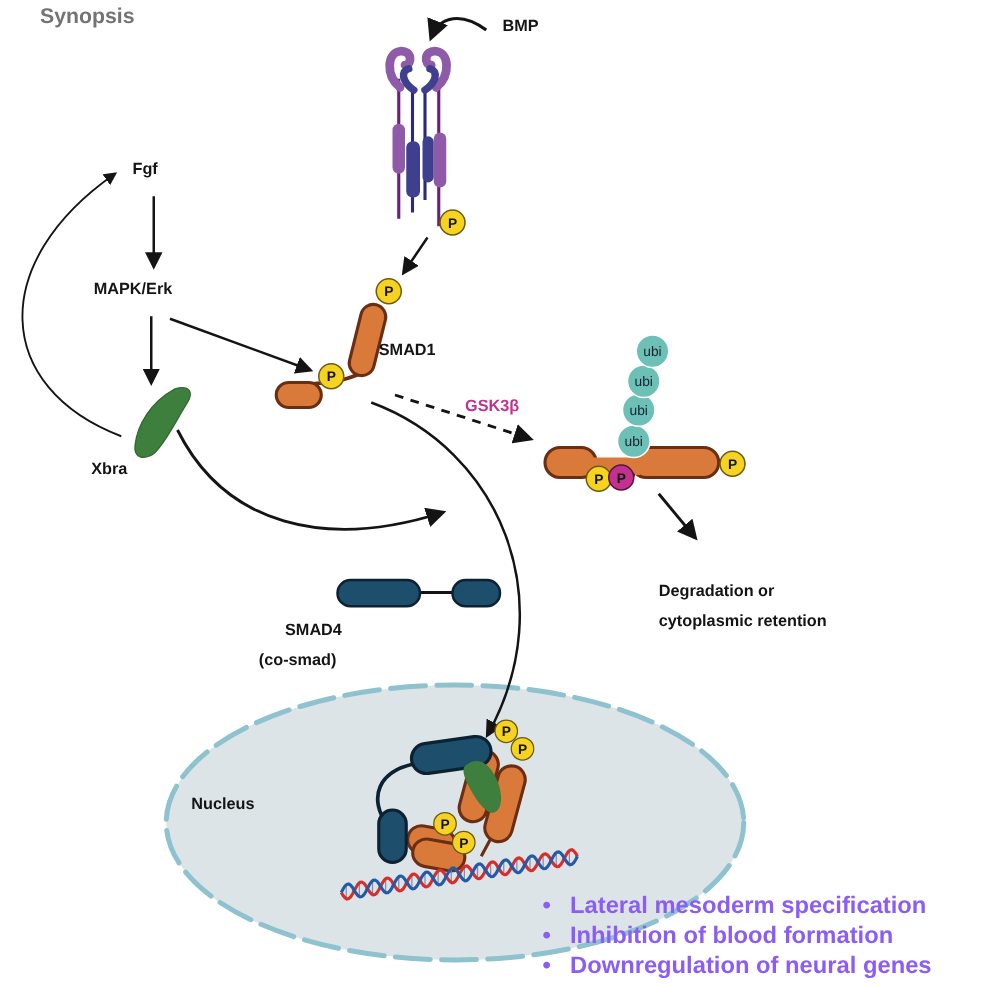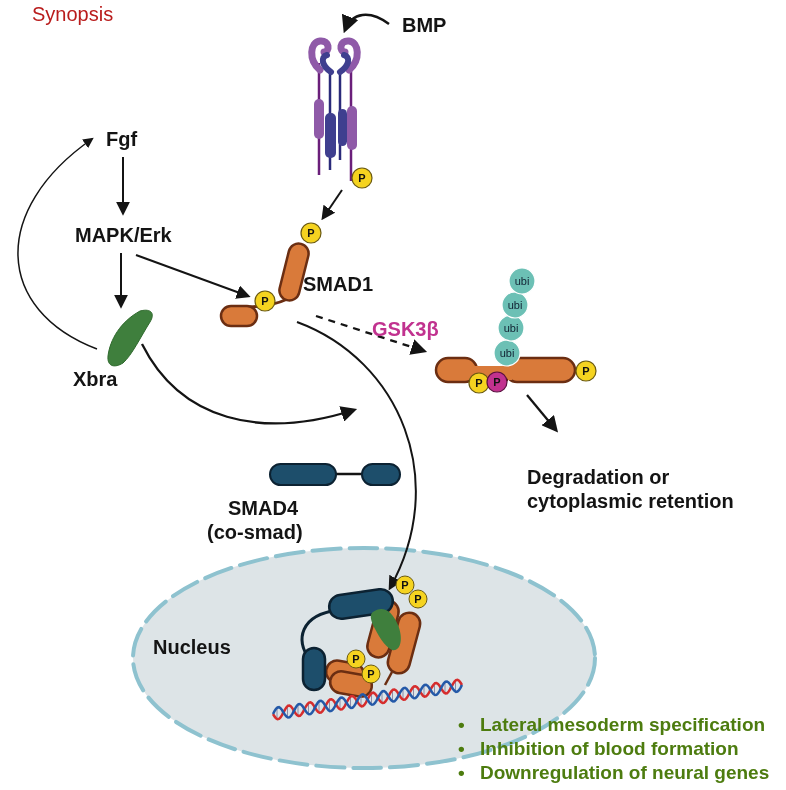--- a/index.html
+++ b/index.html
@@ -1,22 +1,22 @@
 <!DOCTYPE html>
 <html><head>
 <meta charset="utf-8">
 <style>
   html, body { margin: 0; padding: 0; background: #ffffff; }
   body { width: 786px; height: 790px; position: relative; overflow: hidden; font-family: "Liberation Sans", sans-serif; }
   svg { position: absolute; left: 0; top: 0; }
   .lbl { position: absolute; font-family: "Liberation Sans", sans-serif; font-weight: bold; color: #141414; white-space: nowrap; line-height: 1.1; }
-  .title { position: absolute; left: 32px; top: 3px; font-size: 20px; color: #b91c1c; font-weight: normal; font-family: "Liberation Sans", sans-serif; }
-  .big { font-size: 20px; }
+  .title { position: absolute; left: 32px; top: 3px; font-size: 17px; color: #737373; font-weight: bold; font-family: "Liberation Sans", sans-serif; }
+  .big { font-size: 13px; }
   .gsk { color: #c1328f; text-align: center; }
-  .outcomes { position: absolute; left: 456px; top: 713px; font-size: 19px; font-weight: bold; color: #4d7c0f; line-height: 24px; }
+  .outcomes { position: absolute; left: 432px; top: 713px; font-size: 19px; font-weight: bold; color: #8b5cf6; line-height: 24px; }
   .outcomes div { position: relative; padding-left: 24px; white-space: nowrap; }
   .outcomes div::before { content: "\2022"; position: absolute; left: 2px; top: 0; }
   .ptext { font-family: "Liberation Sans", sans-serif; font-weight: bold; font-size: 11px; fill: #111; }
   .ubitext { font-family: "Liberation Sans", sans-serif; font-size: 11px; fill: #123; }
 </style>
 </head>
 <body>
 
 <div class="title">Synopsis</div>
 

